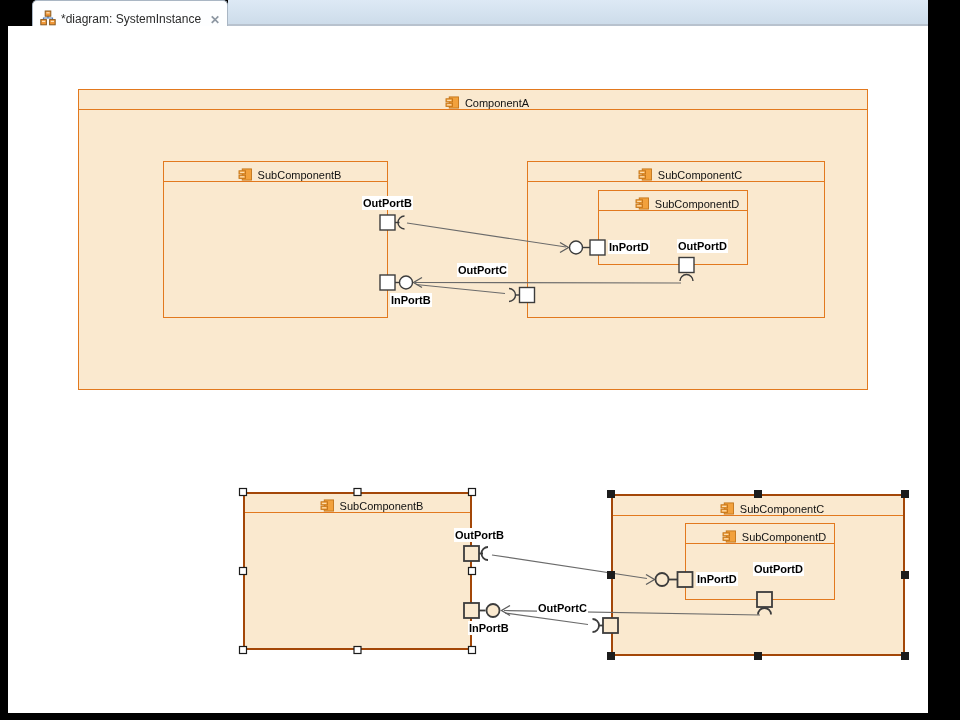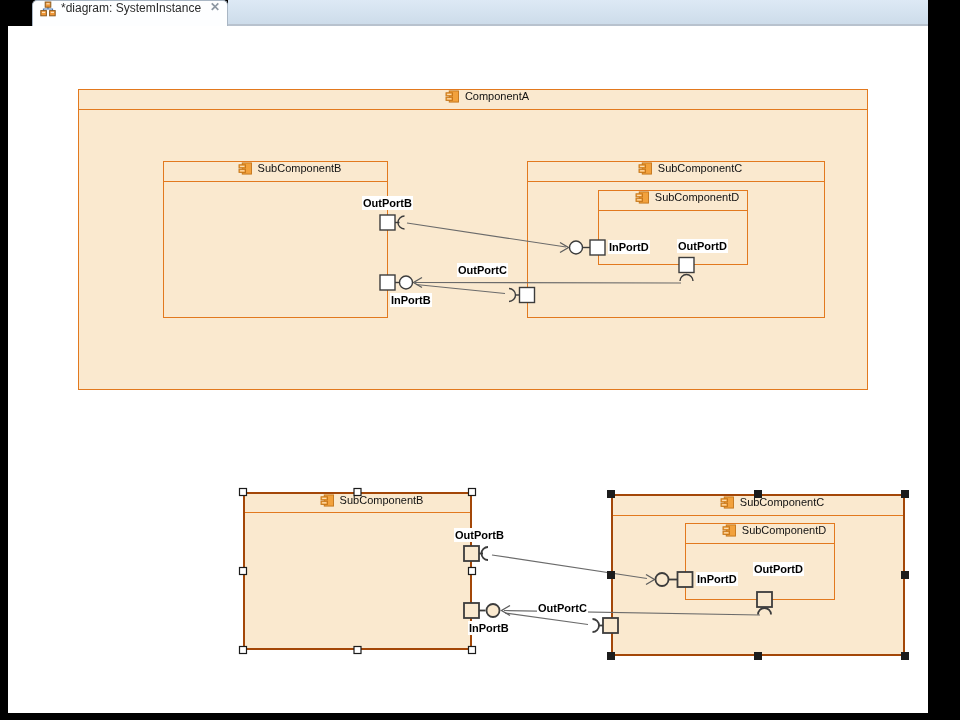--- a/index.html
+++ b/index.html
@@ -18,36 +18,36 @@
   
   .tabbar {
     position:absolute; left:228px; top:0; width:700px; height:26px;
     background:linear-gradient(#dde9f5,#cddcea);
     border-bottom:2px solid #b8c2ce;
   }
   .tab {
     position:absolute; left:32px; top:0; width:196px; height:26px;
     background:#fdfeff; border:1px solid #a9b6c4; border-bottom:none;
     border-radius:5px 5px 0 0;
-    display:flex; align-items:flex-start; gap:5px; padding:0 6px 0 7px;
+    display:flex; align-items:flex-end; gap:5px; padding:0 6px 0 7px;
     font-size:12px; color:#2b2b2b; white-space:nowrap;
   }
   .tab .close {
     margin-left:4px; color:#8d97a2; font-size:12px; font-weight:bold;
     line-height:12px; cursor:default;
   }
 
   
   .comp {
     position:absolute; background:#fae9cf; border:1px solid #e2791e;
   }
   .comp.selected { border:2px solid #a34708; }
   .comp-header {
     height:20px; border-bottom:1px solid #e2791e;
-    display:flex; align-items:flex-start; justify-content:center; gap:5px;
+    display:flex; align-items:flex-end; justify-content:center; gap:5px;
     font-size:11px; color:#111;padding-left:28px;
   }
   .comp-header svg { flex:0 0 auto; }
 
   
   .port-label {
     position:absolute; background:#fff; color:#000;
     font-size:11px; line-height:14px; padding:0 1px; white-space:nowrap;
     z-index:30;
     font-weight:bold;

